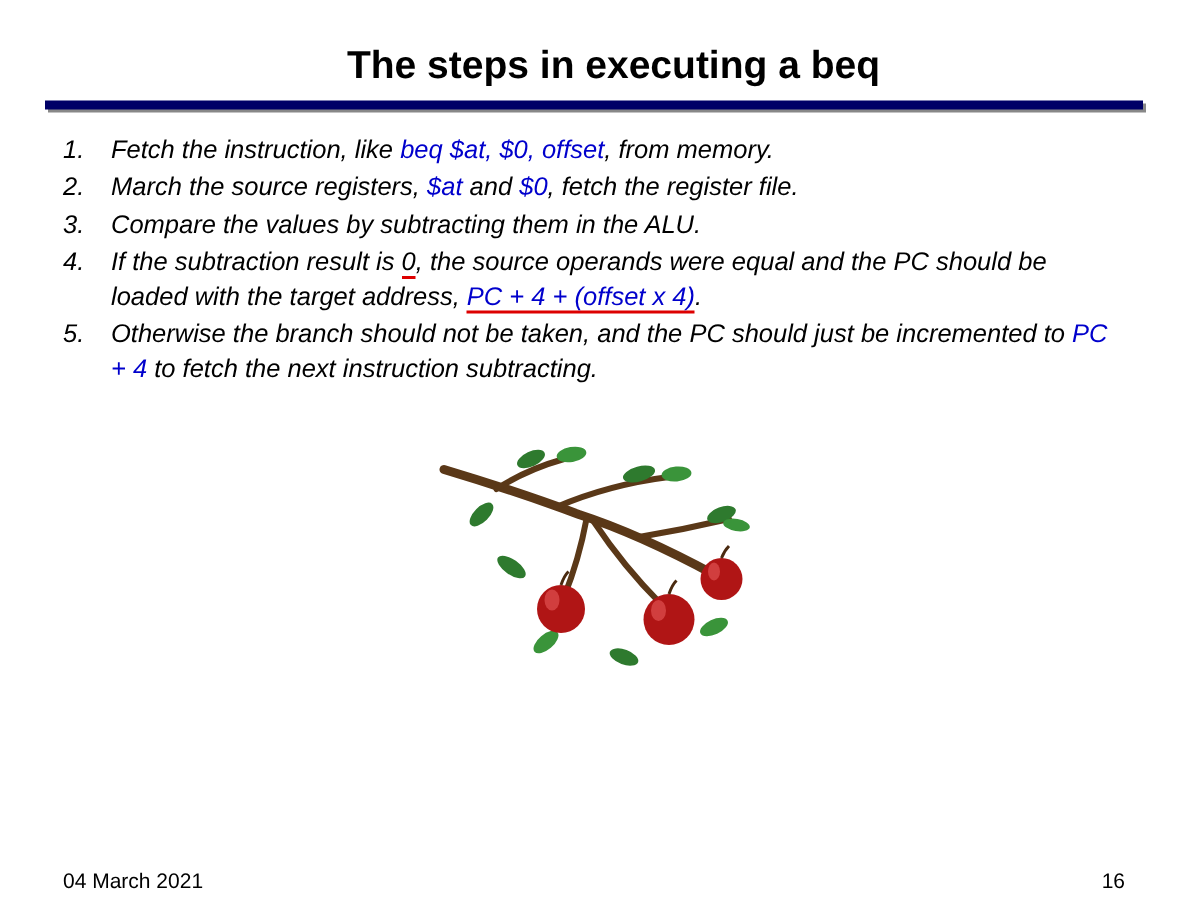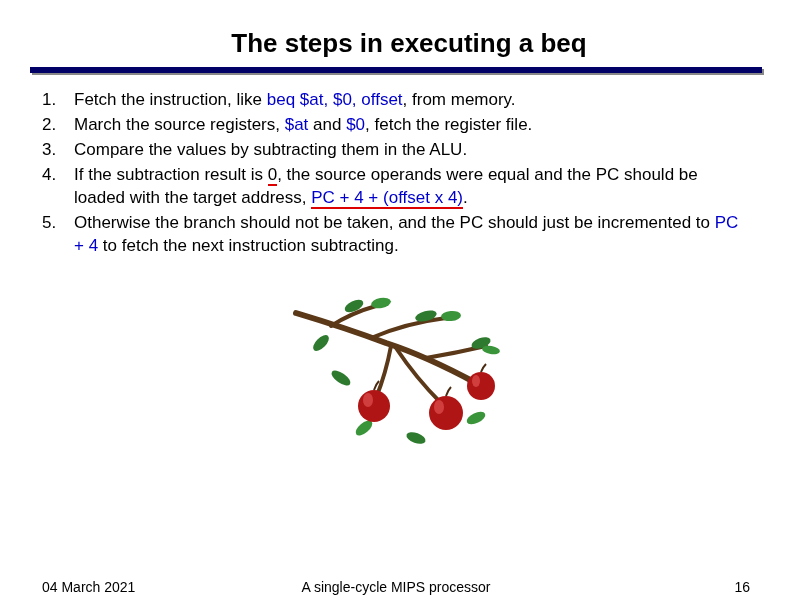--- a/index.html
+++ b/index.html
@@ -34,20 +34,21 @@
   }
   ol.steps {
     list-style: none;
     counter-reset: step;
   }
   ol.steps li {
     counter-increment: step;
     padding-left: 32px;
     position: relative;
     margin-bottom: 2px;
+    font-style: italic;
   }
   ol.steps li::before {
     content: counter(step) ".";
     position: absolute;
     left: 0;
     font-weight: normal;
   }
   .code { color: #0000cc; }
   .underline-red {
     border-bottom: 2.5px solid #d00;
@@ -136,15 +137,14 @@
         <circle cx="205" cy="98" r="14" fill="#b01515"></circle>
         <ellipse cx="200" cy="93" rx="4" ry="6" fill="#e85a5a" opacity="0.6"></ellipse>
         <path d="M205 84 Q207 79 210 76" stroke="#4a2a10" stroke-width="2" fill="none"></path>
       </g>
     </svg>
   </div>
 </div>
 
 <div class="footer">
   <span>04 March 2021</span>
-  <span class="footer-center">A single-cycle MIPS processor</span>
   <span>16</span>
 </div>
 
 </body></html>

